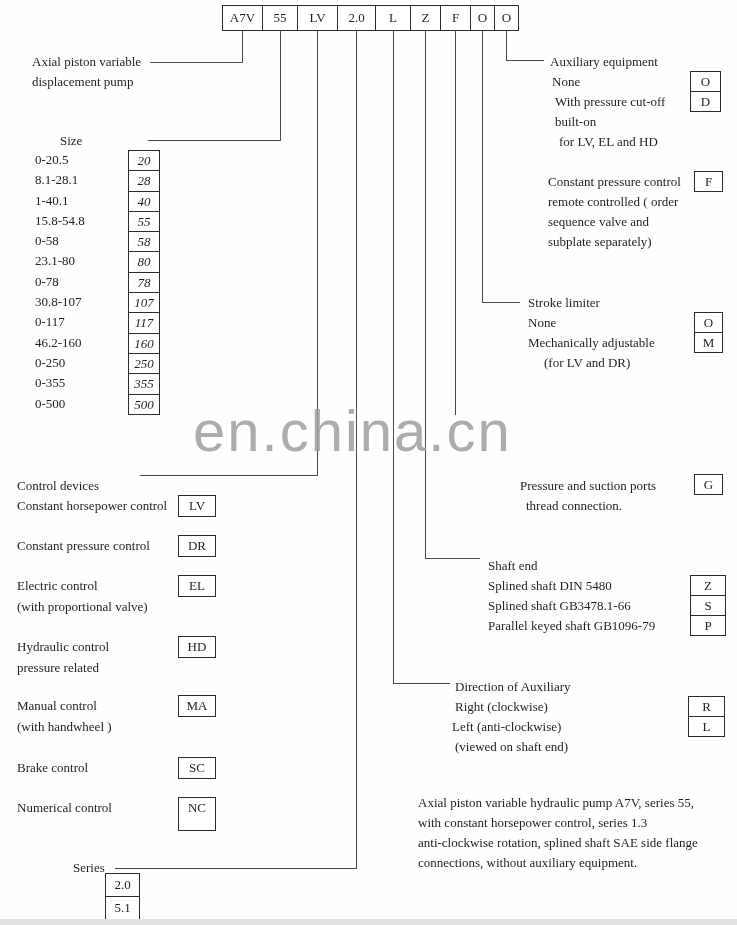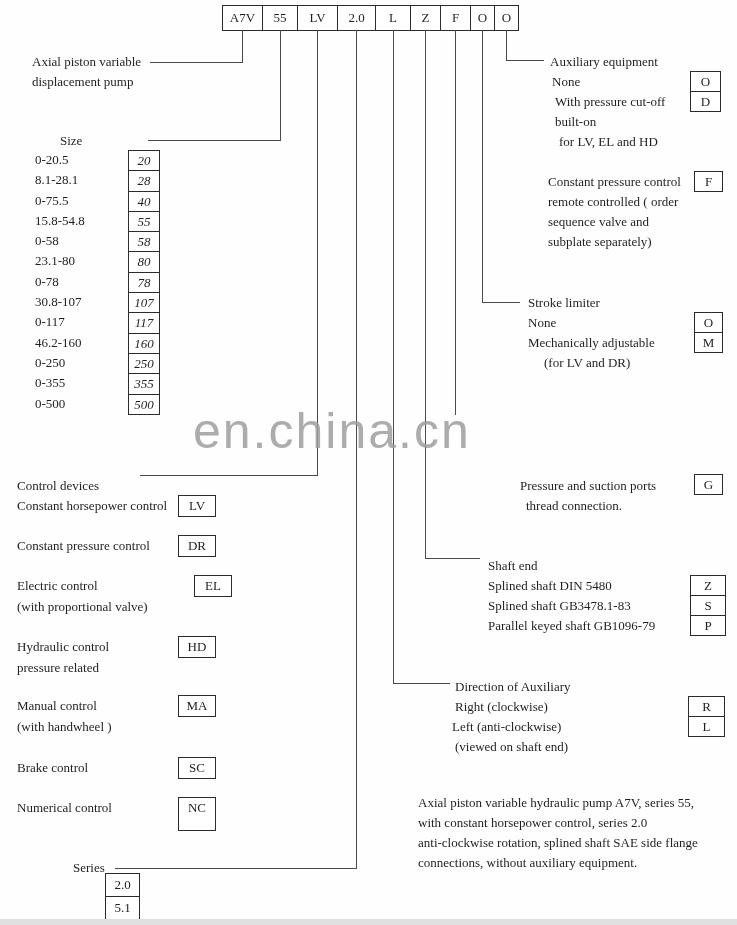--- a/index.html
+++ b/index.html
@@ -19,21 +19,21 @@
   .vl{position:absolute;width:1px;background:#4a4a4a;}
   .hl{position:absolute;height:1px;background:#4a4a4a;}
   .size-labels{position:absolute;left:35px;top:150px;}
   .size-labels div{height:20.3px;line-height:20.3px;font-size:13px;}
   .size-codes{position:absolute;left:128px;top:150px;width:32px;}
   .size-codes .cell{width:32px;height:21.3px;line-height:19.3px;font-style:italic;}
   .series-codes{position:absolute;left:105px;top:873px;width:35px;}
   .series-codes .cell{width:35px;height:24px;line-height:22px;}
   .two-stack .cell{height:21px;line-height:19px;}
   #watermark{position:absolute;left:193px;top:402px;z-index:6;
-        font-family:"Liberation Sans", sans-serif;font-size:50px;line-height:58px;
+        font-family:"Liberation Sans", sans-serif;font-size:58px;line-height:58px;
         color:rgba(158,158,158,0.85);letter-spacing:2px;}
   #bottom-strip{position:absolute;left:0;top:919px;width:737px;height:6px;background:#e0e0e0;}
 </style>
 </head>
 <body>
 
 <div id="page">
 
   <div class="codes-row">
     <div class="code" style="width:41px">A7V</div>
@@ -66,21 +66,21 @@
   <div class="hl" style="left:482px;top:302px;width:38px"></div>
   <div class="hl" style="left:506px;top:60px;width:38px"></div>
 
   <div class="t" style="left:32px;top:52px">Axial piston variable</div>
   <div class="t" style="left:32px;top:72px">displacement pump</div>
 
   <div class="t" style="left:60px;top:131px">Size</div>
   <div class="size-labels">
     <div>0-20.5</div>
     <div>8.1-28.1</div>
-    <div>0-75.5</div>
+    <div>1-40.1</div>
     <div>15.8-54.8</div>
     <div>0-58</div>
     <div>23.1-80</div>
     <div>0-78</div>
     <div>30.8-107</div>
     <div>0-117</div>
     <div>46.2-160</div>
     <div>0-250</div>
     <div>0-355</div>
     <div>0-500</div>
@@ -104,21 +104,21 @@
   <div class="t" style="left:17px;top:476px">Control devices</div>
 
   <div class="t" style="left:17px;top:496px">Constant horsepower control</div>
   <div class="cbox" style="left:178px;top:495px;width:38px;height:22px;line-height:20px">LV</div>
 
   <div class="t" style="left:17px;top:536px">Constant pressure control</div>
   <div class="cbox" style="left:178px;top:535px;width:38px;height:22px;line-height:20px">DR</div>
 
   <div class="t" style="left:17px;top:576px">Electric control</div>
   <div class="t" style="left:17px;top:597px">(with proportional valve)</div>
-  <div class="cbox" style="left:194px;top:575px;width:38px;height:22px;line-height:20px">EL</div>
+  <div class="cbox" style="left:178px;top:575px;width:38px;height:22px;line-height:20px">EL</div>
 
   <div class="t" style="left:17px;top:637px">Hydraulic control</div>
   <div class="t" style="left:17px;top:658px">pressure related</div>
   <div class="cbox" style="left:178px;top:636px;width:38px;height:22px;line-height:20px">HD</div>
 
   <div class="t" style="left:17px;top:696px">Manual control</div>
   <div class="t" style="left:17px;top:717px">(with handwheel )</div>
   <div class="cbox" style="left:178px;top:695px;width:38px;height:22px;line-height:20px">MA</div>
 
   <div class="t" style="left:17px;top:758px">Brake control</div>
@@ -157,38 +157,38 @@
     <div class="cell" style="width:29px">O</div>
     <div class="cell" style="width:29px">M</div>
   </div>
 
   <div class="t" style="left:520px;top:476px">Pressure and suction ports</div>
   <div class="t" style="left:526px;top:496px">thread connection.</div>
   <div class="cbox" style="left:694px;top:474px;width:29px;height:21px">G</div>
 
   <div class="t" style="left:488px;top:556px">Shaft end</div>
   <div class="t" style="left:488px;top:576px">Splined shaft DIN 5480</div>
-  <div class="t" style="left:488px;top:596px">Splined shaft GB3478.1-83</div>
+  <div class="t" style="left:488px;top:596px">Splined shaft GB3478.1-66</div>
   <div class="t" style="left:488px;top:616px">Parallel keyed shaft GB1096-79</div>
   <div class="stack two-stack" style="left:690px;top:575px;width:36px">
     <div class="cell" style="width:36px">Z</div>
     <div class="cell" style="width:36px">S</div>
     <div class="cell" style="width:36px">P</div>
   </div>
 
   <div class="t" style="left:455px;top:677px">Direction of Auxiliary</div>
   <div class="t" style="left:455px;top:697px">Right (clockwise)</div>
   <div class="t" style="left:452px;top:717px">Left (anti-clockwise)</div>
   <div class="t" style="left:455px;top:737px">(viewed on shaft end)</div>
   <div class="stack two-stack" style="left:688px;top:696px;width:37px">
     <div class="cell" style="width:37px">R</div>
     <div class="cell" style="width:37px">L</div>
   </div>
 
   <div class="t" style="left:418px;top:793px">Axial piston variable hydraulic pump A7V, series 55,</div>
-  <div class="t" style="left:418px;top:813px">with constant horsepower control, series 2.0</div>
+  <div class="t" style="left:418px;top:813px">with constant horsepower control, series 1.3</div>
   <div class="t" style="left:418px;top:833px">anti-clockwise rotation, splined shaft SAE side flange</div>
   <div class="t" style="left:418px;top:853px">connections, without auxiliary equipment.</div>
 
   <div id="watermark">en.china.cn</div>
   <div id="bottom-strip"></div>
 
 </div>
 
 </body></html>

